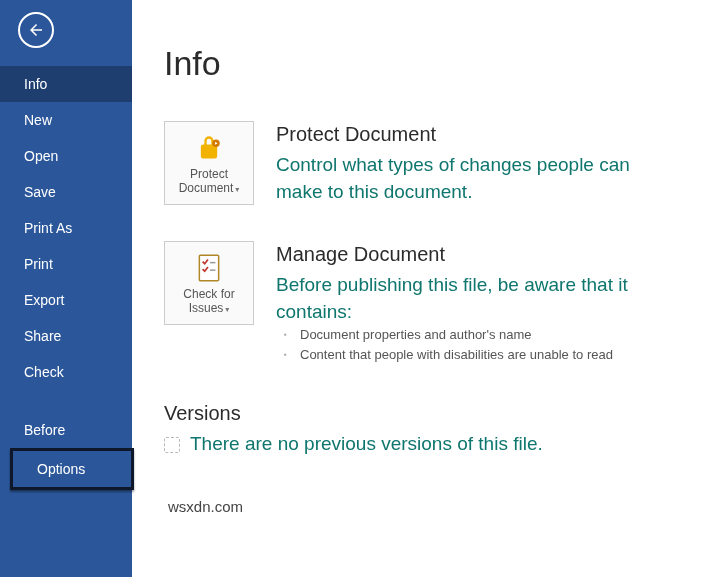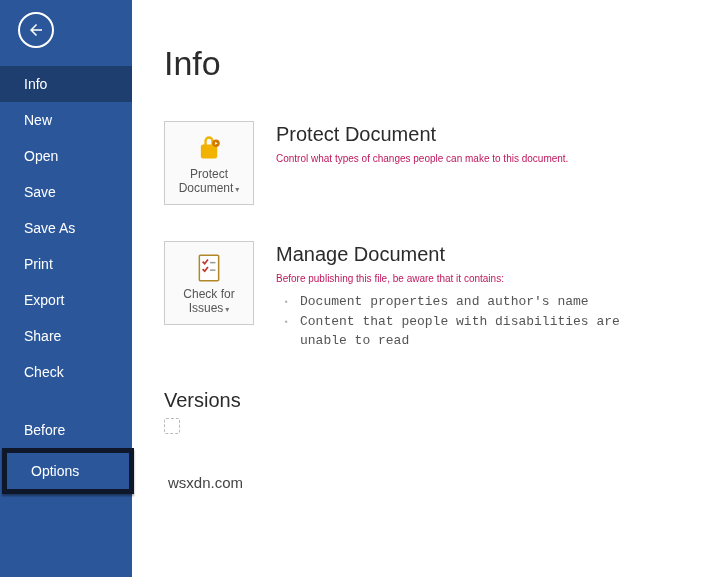--- a/index.html
+++ b/index.html
@@ -5,32 +5,32 @@
     * { margin: 0; padding: 0; box-sizing: border-box; }
     body { font-family: "Segoe UI", Arial, sans-serif; background: #fff; width: 704px; height: 577px; overflow: hidden; }
     .backstage { display: flex; height: 100%; }
     .sidebar { width: 132px; background: #2b579a; color: #fff; padding-top: 12px; display: flex; flex-direction: column; }
     .back-btn { width: 36px; height: 36px; border: 2px solid #fff; border-radius: 50%; margin-left: 18px; margin-bottom: 18px; display: flex; align-items: center; justify-content: center; cursor: pointer; }
     .back-btn svg { fill: #fff; }
     .nav { display: flex; flex-direction: column; }
     .nav-item { padding: 10px 24px; font-size: 14px; cursor: pointer; color: #fff; }
     .nav-item.selected { background: #1e3e70; }
     .nav-gap { height: 22px; }
-    .options-highlight { border: 5px solid #0f172a; box-shadow: 0 2px 2px rgba(0,0,0,0.4); margin-left: 2px; margin-right: -2px; }
+    .options-highlight { border: 3px solid #0f172a; box-shadow: 0 2px 2px rgba(0,0,0,0.4); margin-left: 10px; margin-right: -2px; }
     .content { flex: 1; padding: 44px 32px; color: #444; overflow: auto; }
     .title { font-size: 34px; font-weight: 300; color: #2b2b2b; margin-bottom: 38px; }
     .section { display: flex; gap: 22px; margin-bottom: 36px; align-items: flex-start; }
     .big-btn { width: 90px; height: 84px; border: 1px solid #ccc; background: #fafafa; display: flex; flex-direction: column; align-items: center; justify-content: center; font-size: 12px; color: #555; text-align: center; cursor: pointer; gap: 2px; padding: 4px; }
     .big-btn .icon-wrap { height: 34px; display: flex; align-items: center; justify-content: center; }
     .big-btn .label { line-height: 1.2; }
     .dropdown-ind { font-size: 8px; color: #777; margin-left: 2px; display: inline-block; }
     .section-text { flex: 1; padding-top: 2px; }
     .section-title { font-size: 20px; color: #2b2b2b; font-weight: 400; margin-bottom: 6px; }
-    .section-desc { font-size: 10px; color: #be185d; line-height: 1.4; }
-    .bullet-list { margin-top: 6px; padding-left: 24px; font-family: Liberation Mono, monospace; }
+    .section-desc { font-size: 19px; color: #0f766e; line-height: 1.4; }
+    .bullet-list { margin-top: 0; padding-left: 24px; }
     .bullet-item { font-size: 13px; color: #555; line-height: 1.5; list-style: none; position: relative; }
     .bullet-item::before { content: "▪"; position: absolute; left: -16px; color: #aaa; font-size: 8px; top: 4px; }
     .versions-row { display: flex; align-items: center; gap: 10px; margin-top: 4px; }
     .versions-row .mini-icon { width: 16px; height: 16px; border: 1px dashed #bbb; border-radius: 2px; }
     .watermark { color: #444; font-size: 15px; margin-left: auto; padding: 4px; }
   </style>
 </head>
 <body>
 
 <div class="backstage">
@@ -38,21 +38,21 @@
     <div class="back-btn">
       <svg width="18" height="18" viewBox="0 0 24 24">
           <path d="M20 11H7.83l5.59-5.59L12 4l-8 8 8 8 1.41-1.41L7.83 13H20z"></path>
         </svg>
     </div>
     <div class="nav">
       <div class="nav-item selected">Info</div>
       <div class="nav-item">New</div>
       <div class="nav-item">Open</div>
       <div class="nav-item">Save</div>
-      <div class="nav-item">Save As</div>
+      <div class="nav-item">Print As</div>
       <div class="nav-item">Print</div>
       <div class="nav-item">Export</div>
       <div class="nav-item">Share</div>
       <div class="nav-item">Check</div>
       <div class="nav-gap"></div>
       <div class="nav-item">Before</div>
       <div class="nav-item options-highlight">Options</div>
     </div>
   </div>
 
@@ -96,19 +96,20 @@
           <li class="bullet-item">Content that people with disabilities are unable to read</li>
         </ul>
       </div>
     </div>
 
     <div class="section">
       <div class="section-text">
         <div class="section-title">Versions</div>
         <div class="versions-row">
           <span class="mini-icon"></span>
+          <span class="section-desc">There are no previous versions of this file.</span>
         </div>
       </div>
     </div>
 
     <div class="watermark">wsxdn.com</div>
   </div>
 </div>
 
 </body></html>

